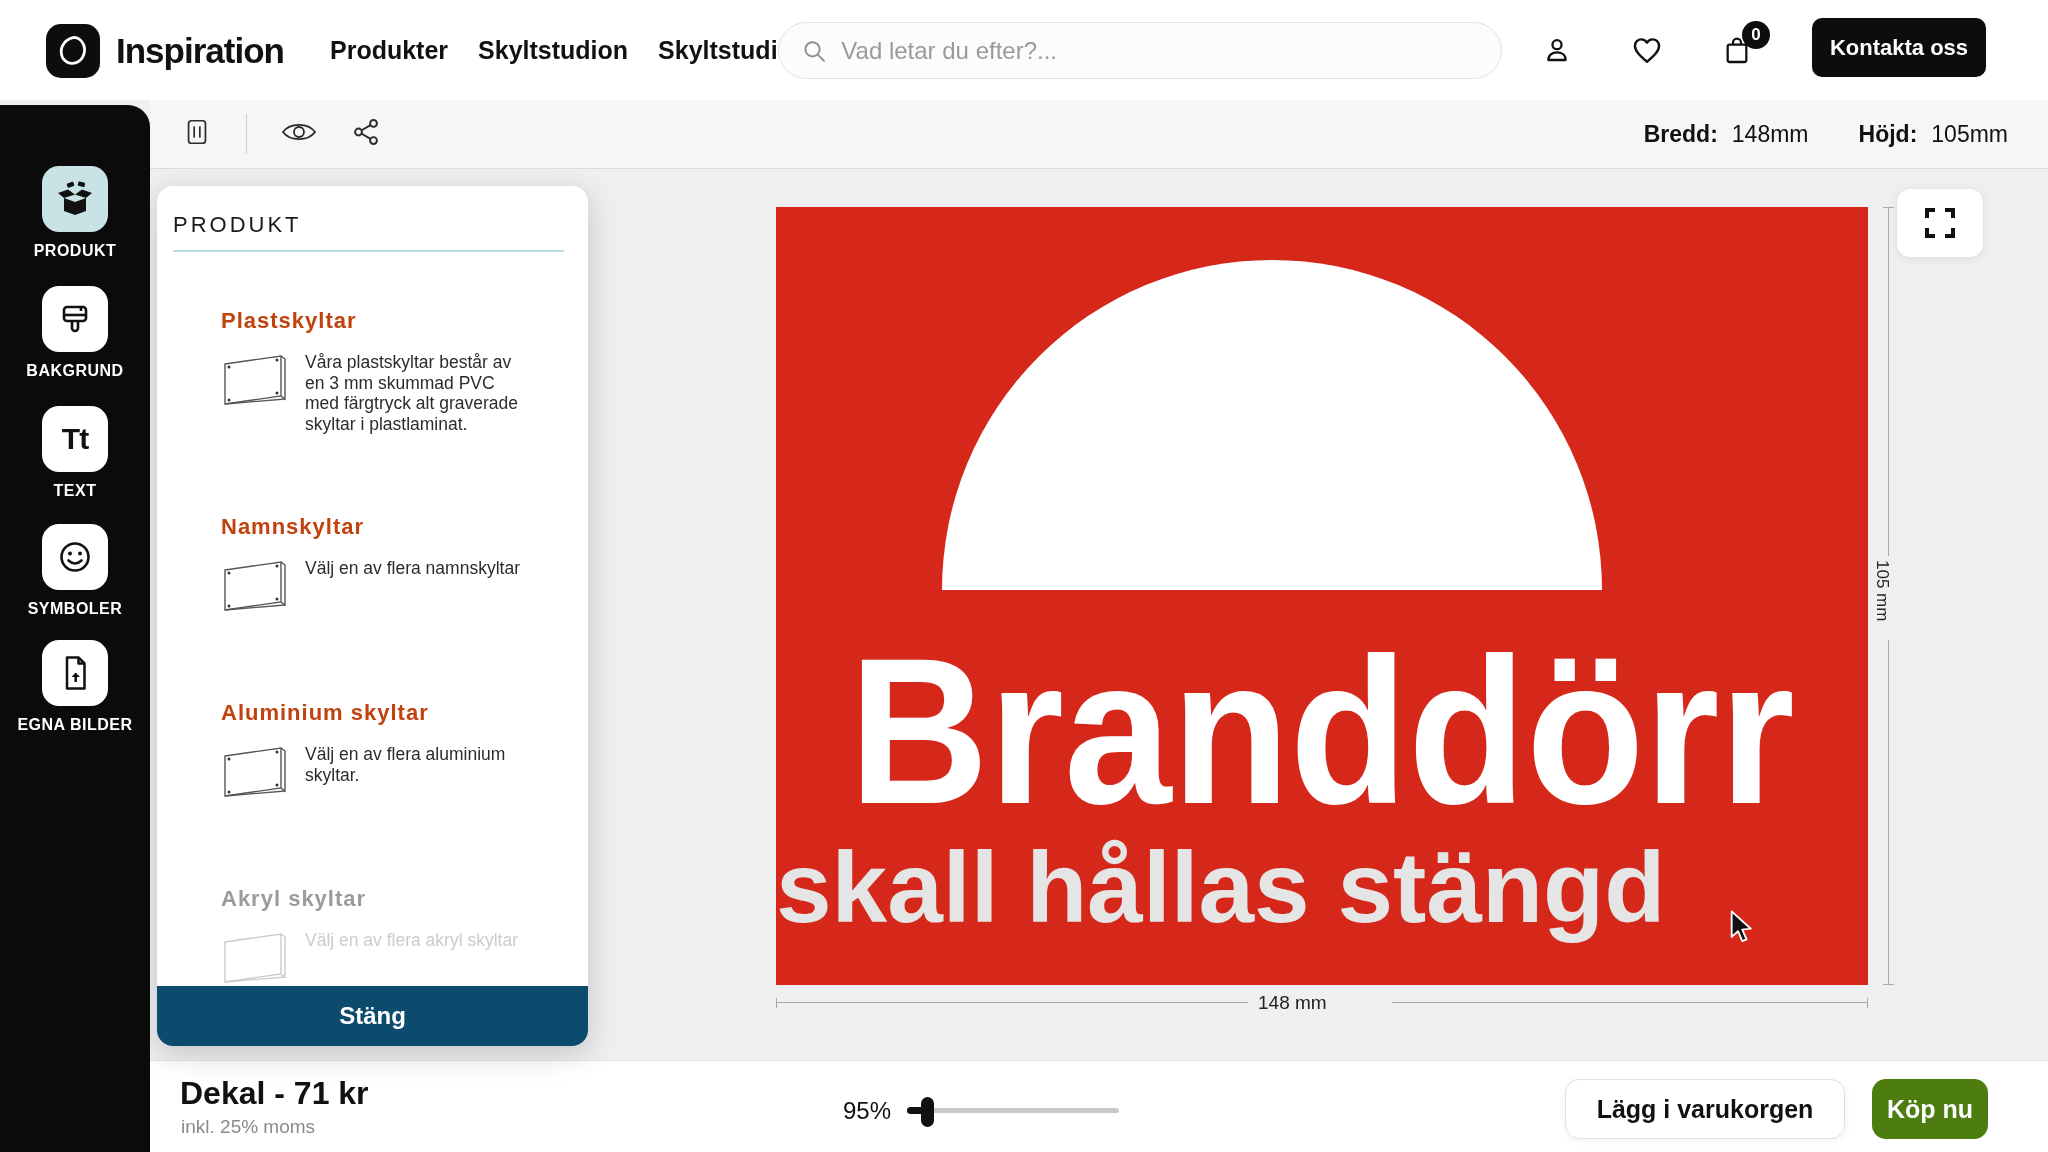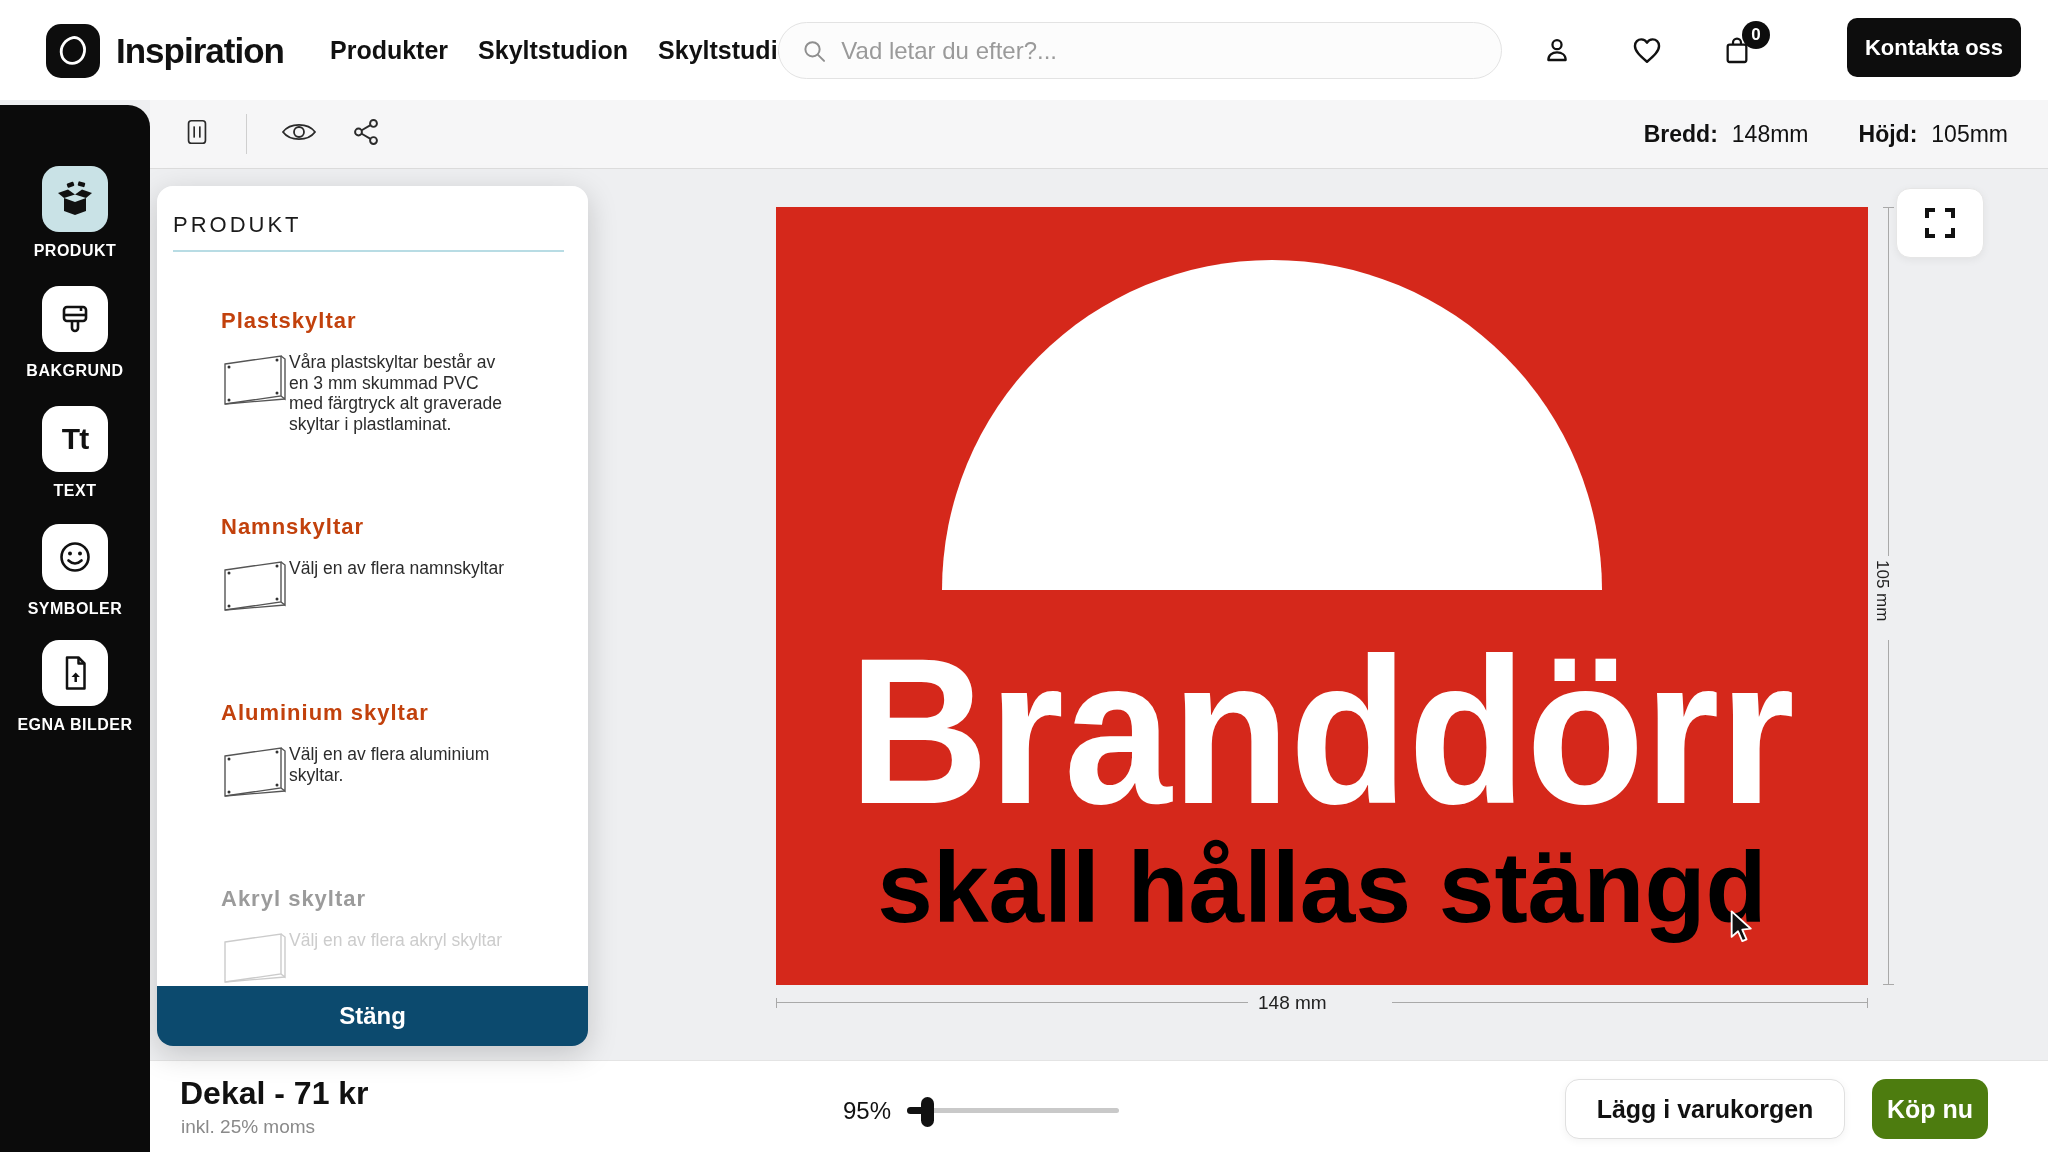--- a/index.html
+++ b/index.html
@@ -17,21 +17,21 @@
   .search { position:absolute; left:778px; top:22px; width:724px; height:57px; background:#fcfcfc;
             border:1px solid #e3e3e3; border-radius:29px; display:flex; align-items:center; padding:0 22px; }
   .search input { border:none; outline:none; background:transparent; font-size:24px; color:#333;
                   font-family:"Liberation Sans", sans-serif; width:100%; margin-left:14px; }
   .search input::placeholder { color:#9a9a9a; }
   .hdr-icons { position:absolute; left:1540px; top:0; height:100px; display:flex; align-items:center; gap:56px; }
   .hdr-icon { position:relative; width:34px; height:34px; display:flex; align-items:center; justify-content:center; cursor:pointer; }
   .badge { position:absolute; right:-16px; top:-12px; width:28px; height:28px; background:#0d0d0d; color:#fff;
            border-radius:50%; font-size:17px; font-weight:700; display:flex; align-items:center; justify-content:center; }
   .contact-btn { position:absolute; left:1812px; top:18px; width:174px; height:59px; background:#0d0d0d; color:#fff;
-                 border:none; border-radius:10px; font-size:22px; font-weight:700; font-family:"Liberation Sans", sans-serif; cursor:pointer;margin-left:35px; }
+                 border:none; border-radius:10px; font-size:22px; font-weight:700; font-family:"Liberation Sans", sans-serif; cursor:pointer; }
 
   
   .toolbar { position:absolute; left:150px; top:100px; width:1898px; height:69px; background:#f6f6f7; border-bottom:1px solid #dcdcdc; z-index:10; }
   .tb-icons { position:absolute; left:32px; top:0; height:68px; display:flex; align-items:center; gap:34px; }
   .tb-sep { width:1px; height:40px; background:#cfcfcf; }
   .dims { position:absolute; right:40px; top:0; height:68px; display:flex; align-items:center; gap:14px; font-size:23px; color:#111; }
   .dims b { font-weight:700; }
   .dims span { font-weight:400; }
   .dims .gap { width:22px; }
 
@@ -48,37 +48,37 @@
   .panel { position:absolute; left:157px; top:186px; width:431px; height:860px; z-index:25;
            border-radius:16px; box-shadow:0 8px 30px rgba(0,0,0,0.18); }
   .panel-body { position:absolute; left:0; top:0; width:431px; height:800px; background:#ffffff;
                 border-radius:16px 16px 0 0; overflow:hidden; padding:26px 24px 0 16px; }
   .panel-title { font-size:22px; font-weight:500; letter-spacing:3px; color:#1a1a1a; }
   .panel-underline { margin-top:12px; height:2px; background:#b8dce4; width:391px; }
   .sections { padding-left:48px; }
   .section { margin-top:56px; }
   .section + .section { margin-top:80px; }
   .sec-title { font-size:22px; font-weight:700; letter-spacing:1px; color:#c2410c; margin-bottom:18px; }
-  .sec-row { display:flex; align-items:flex-start; }
+  .sec-row { display:flex; gap:16px; align-items:flex-start; }
   .sec-desc { font-size:17.5px; line-height:20.5px; color:#2c2c2c; width:222px; }
   .section.disabled .sec-title { color:#9b9b9b; }
   .section.disabled .sec-desc { color:#cccccc; }
   .section.disabled .thumb { opacity:0.3; }
   .panel-close { position:absolute; left:0; top:800px; width:431px; height:60px; background:#0c4a6e; color:#fff;
                  border:none; border-radius:0 0 16px 16px; font-size:24px; font-weight:700;
                  font-family:"Liberation Sans", sans-serif; cursor:pointer; }
 
   
   .sign { position:absolute; left:776px; top:207px; width:1092px; height:778px; background:#d5281b; z-index:5; }
   .semicircle { position:absolute; left:166px; top:53px; width:660px; height:330px; background:#ffffff;
                 border-radius:330px 330px 0 0; }
   .sign-line1 { position:absolute; left:0; top:420px; width:1092px; text-align:center; color:#ffffff;
                 font-size:208px; font-weight:700; line-height:1; white-space:nowrap;
                 transform:scaleX(0.93); transform-origin:center; }
-  .sign-line2 { position:absolute; left:0; top:630px; width:1092px; text-align:center; color:#000000;
+  .sign-line2 { position:absolute; left:0; top:630px; width:1092px; text-align:left; color:#e5e5e5;
                 font-size:100px; font-weight:700; line-height:1; white-space:nowrap; }
 
   .fullscreen-btn { position:absolute; left:1896px; top:188px; width:88px; height:70px; background:#ffffff;
                     border:1px solid #e6e6e6; border-radius:14px; z-index:6; display:flex; align-items:center;
                     justify-content:center; cursor:pointer; box-shadow:0 2px 8px rgba(0,0,0,0.06); }
 
   
   .dim-line { position:absolute; background:#a9a9a9; z-index:4; }
   .dim-label-h { position:absolute; top:992px; left:1258px; font-size:19px; color:#222; z-index:4; background:transparent; }
   .dim-label-v { position:absolute; left:1872px; top:560px; font-size:17px; color:#222; writing-mode:vertical-rl; z-index:4; }

